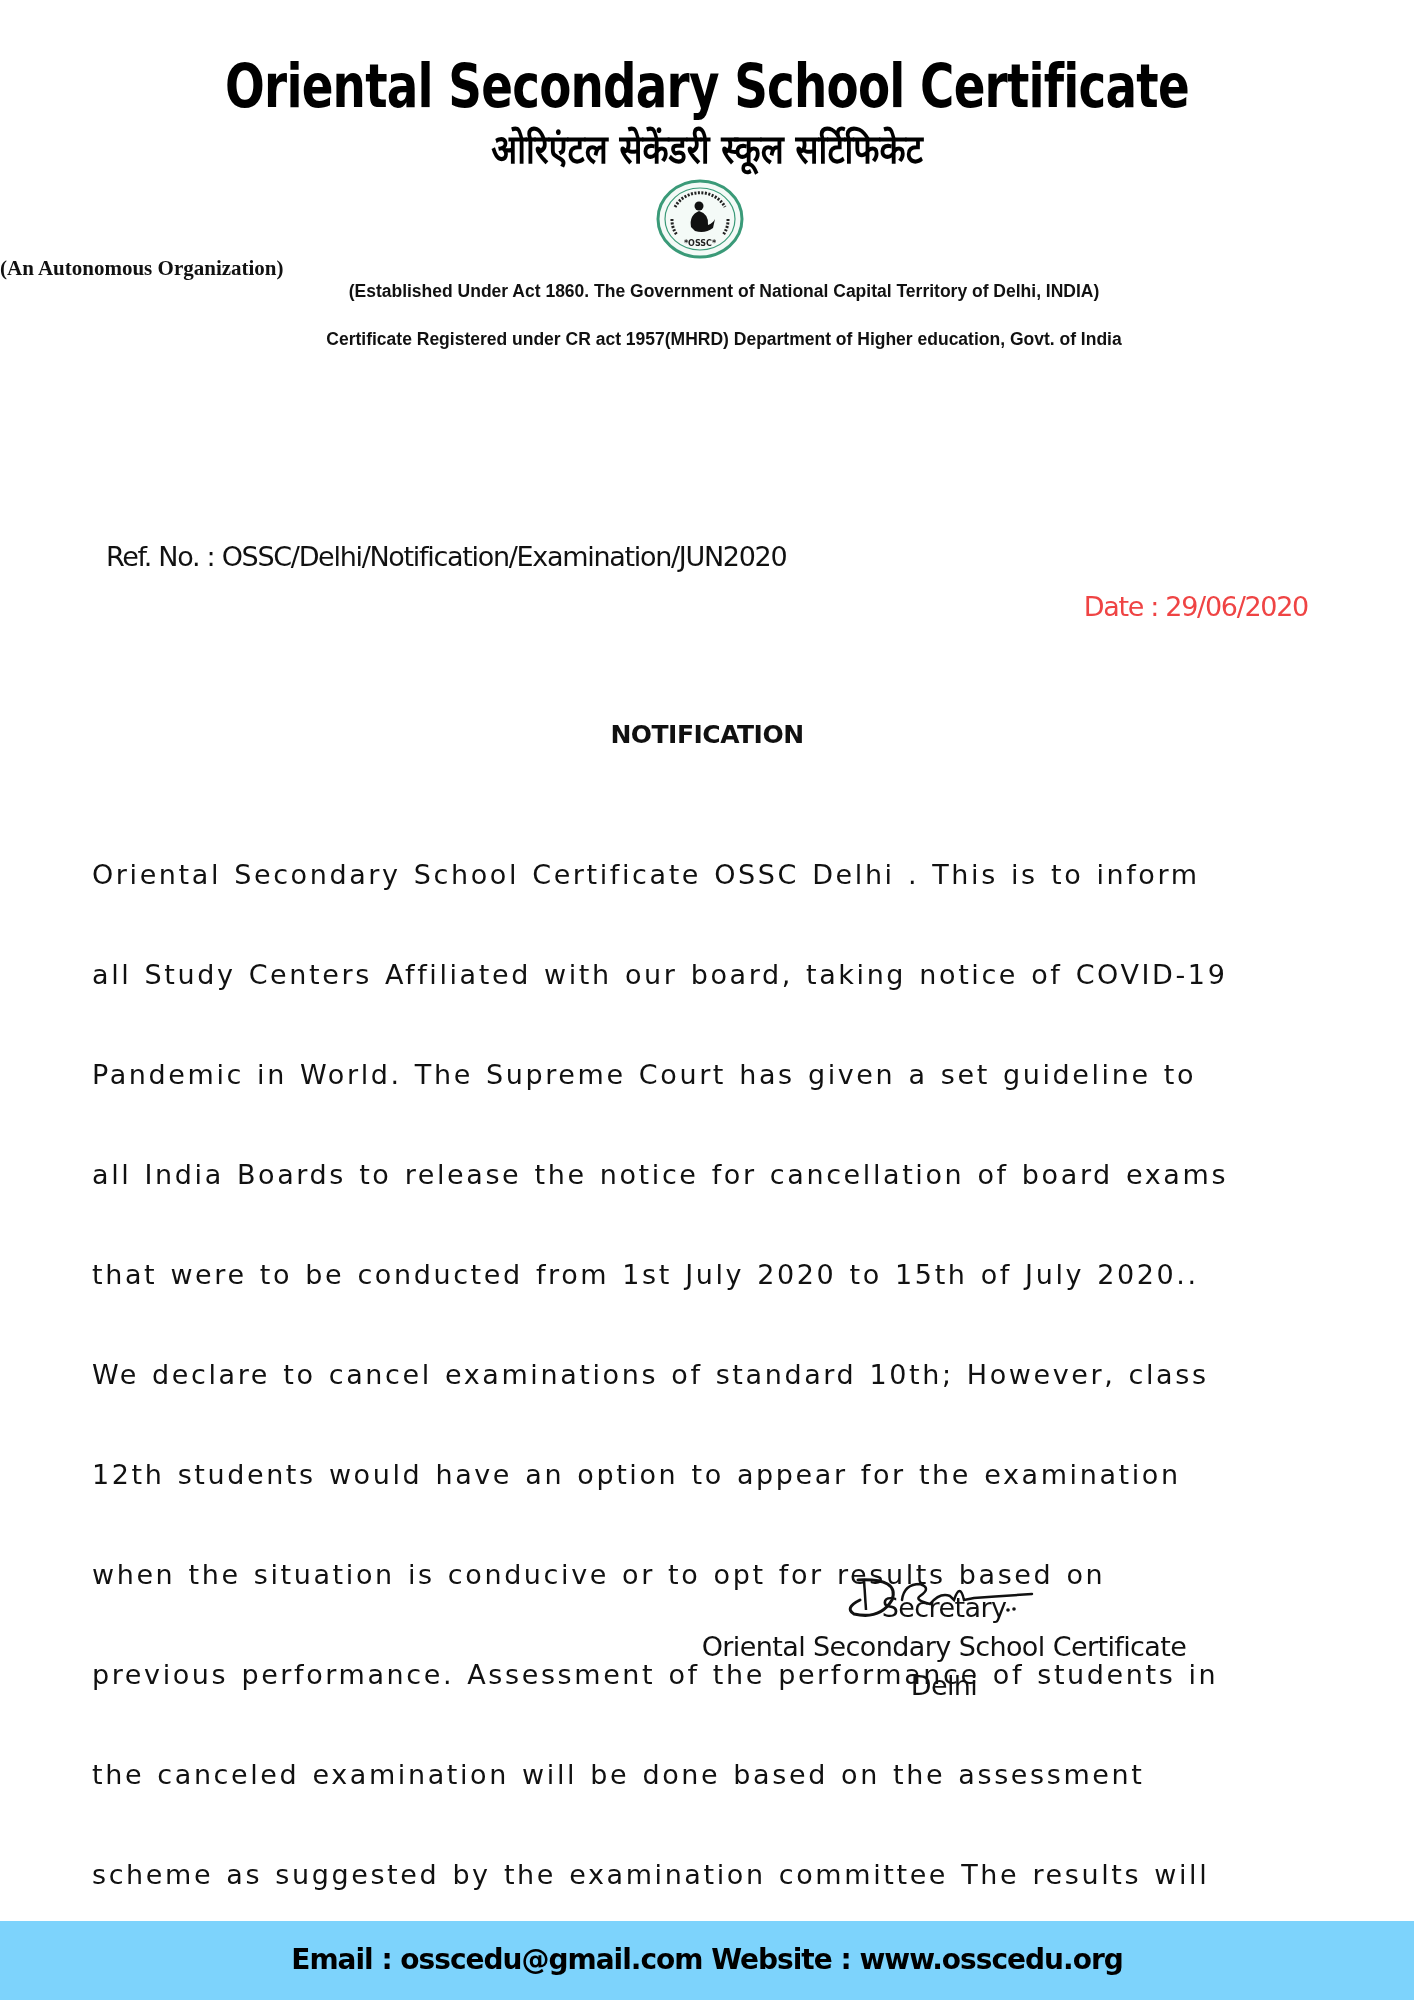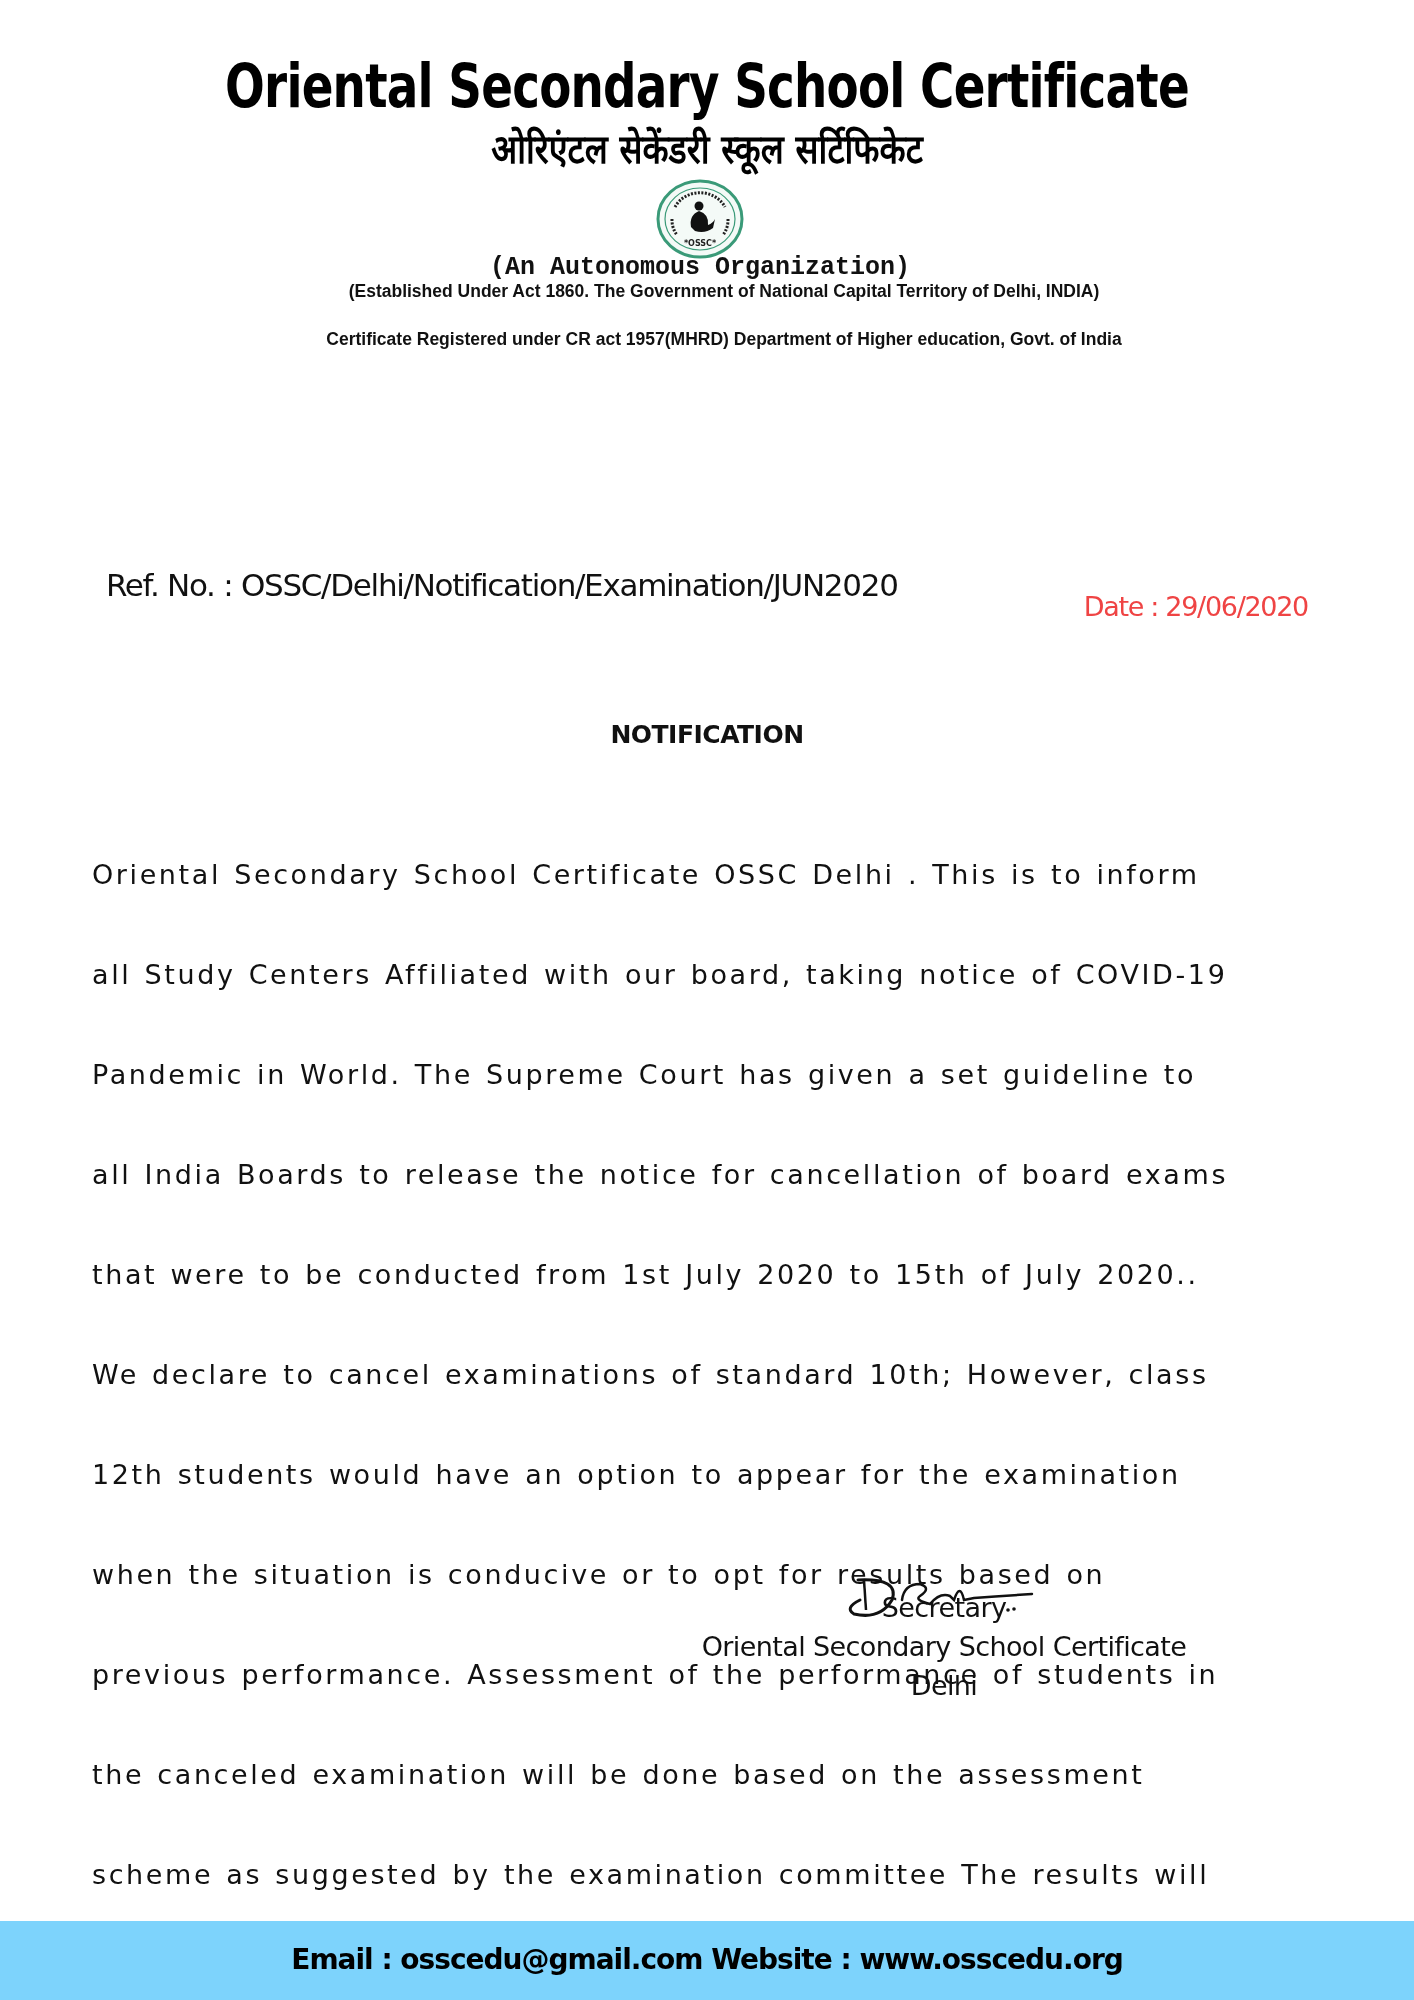--- a/index.html
+++ b/index.html
@@ -23,33 +23,33 @@
     text-align: center;
     font-family: "DejaVu Sans", sans-serif;
     font-weight: bold; font-size: 40px; line-height: 50px;
     transform: scaleX(0.85); transform-origin: 50% 50%;
     color: #000;
   }
   .logo {
     position: absolute; left: 655px; top: 179px; width: 90px; height: 80px;
   }
   .sub1 {
-    position: absolute; left: 0; width: 1400px; top: 256px; text-align: center;
-    font-family: Liberation Mono, monospace; font-weight: bold; font-size: 25px; line-height: 24px;
+    position: absolute; left: 0; width: 1400px; top: 256px; text-align: left;
+    font-family: Liberation Serif, serif; font-weight: bold; font-size: 21px; line-height: 24px;
   }
   .sub2, .sub3 {
     position: absolute; left: 0; width: 1400px; text-align: center;
     font-family: "Liberation Sans", sans-serif; font-weight: bold; font-size: 17.5px; line-height: 20px; padding-left: 24px;
   }
   .sub2 { top: 281px; }
   .sub3 { top: 304px; margin-top: 25px; }
 
   .ref {
-    position: absolute; left: 106px; top: 568px;
-    font-family: "DejaVu Sans", sans-serif; font-size: 31px; line-height: 34px;
+    position: absolute; left: 106px; top: 540px;
+    font-family: "DejaVu Sans", sans-serif; font-size: 27px; line-height: 34px;
     letter-spacing: -1.3px; color: #111;
   }
   .date {
     position: absolute; right: 106px; top: 590px;
     font-family: "DejaVu Sans", sans-serif; font-size: 27px; line-height: 34px;
     letter-spacing: -1.3px; color: #ef4444;
   }
   .notif {
     position: absolute; left: 0; width: 1414px; top: 718px; text-align: center;
     font-family: "DejaVu Sans", sans-serif; font-weight: bold; font-size: 25px; line-height: 34px;

